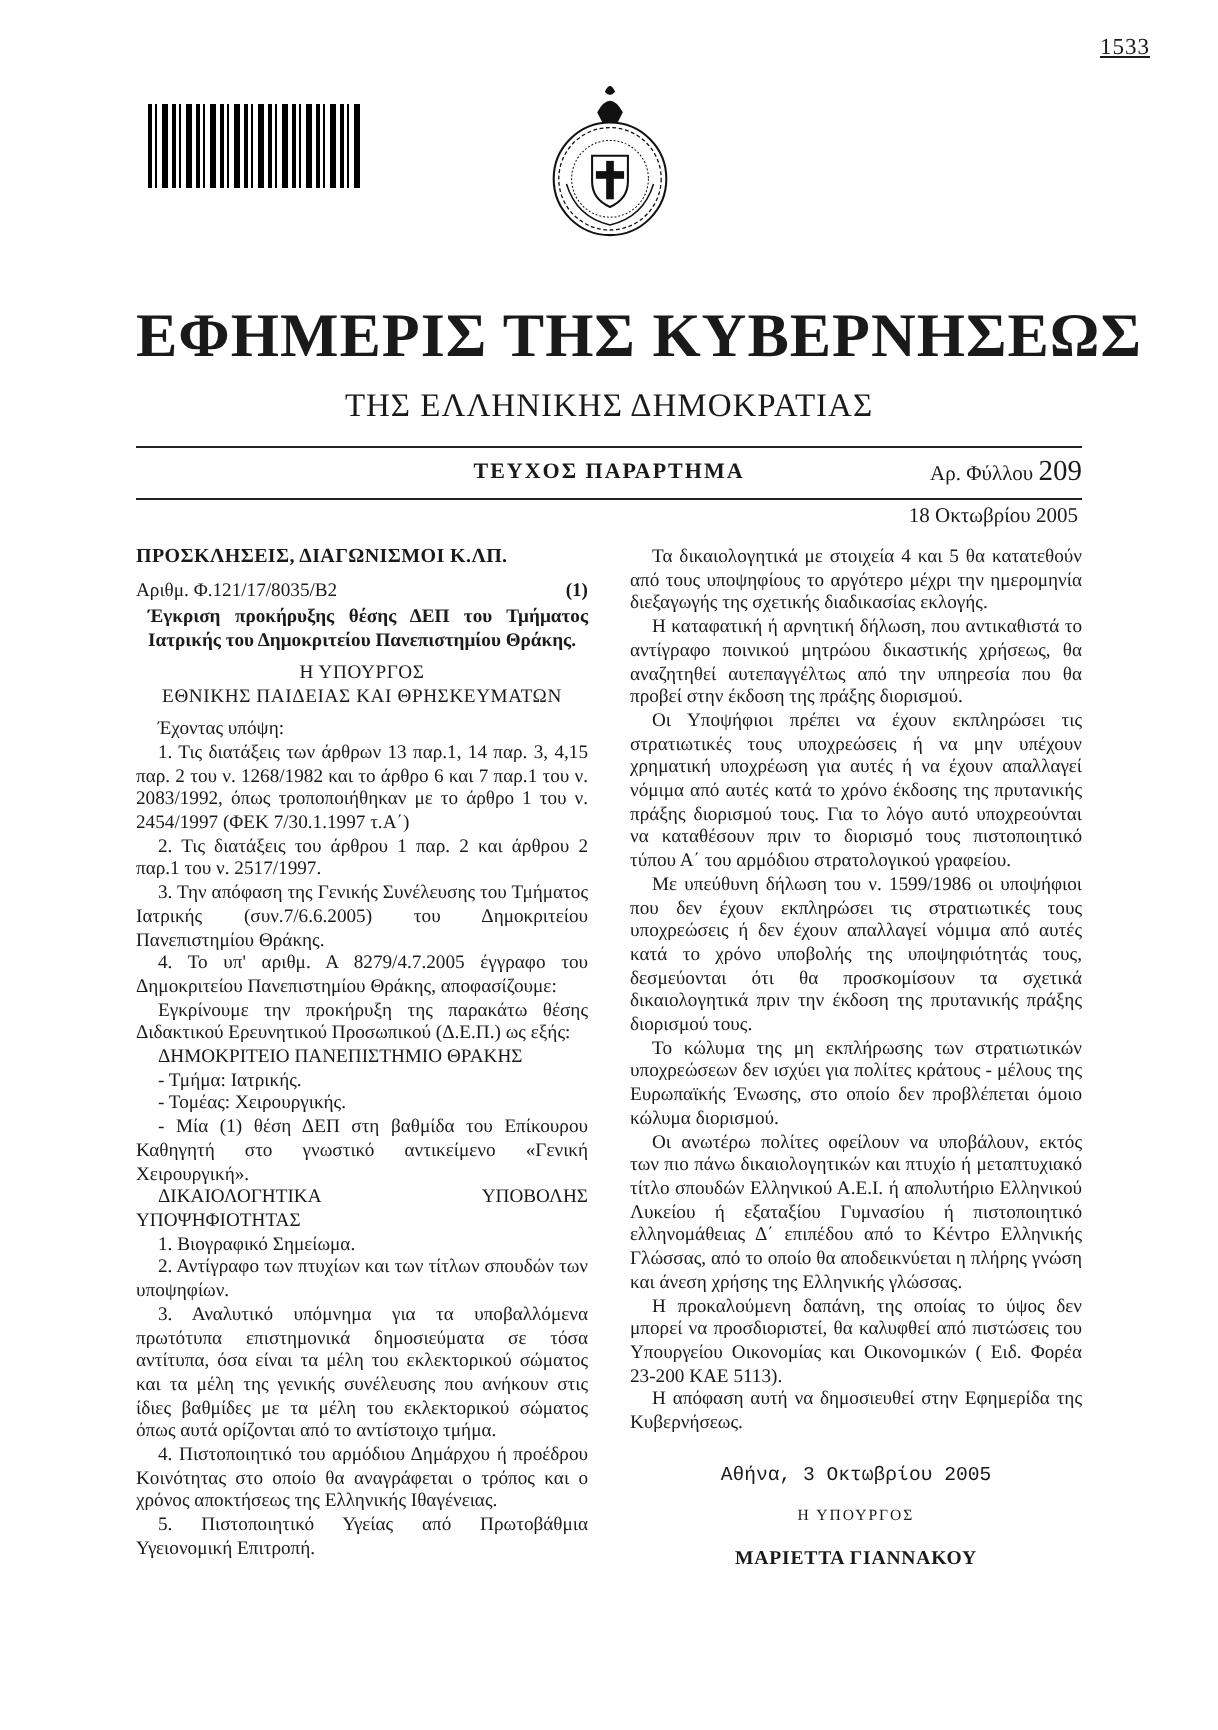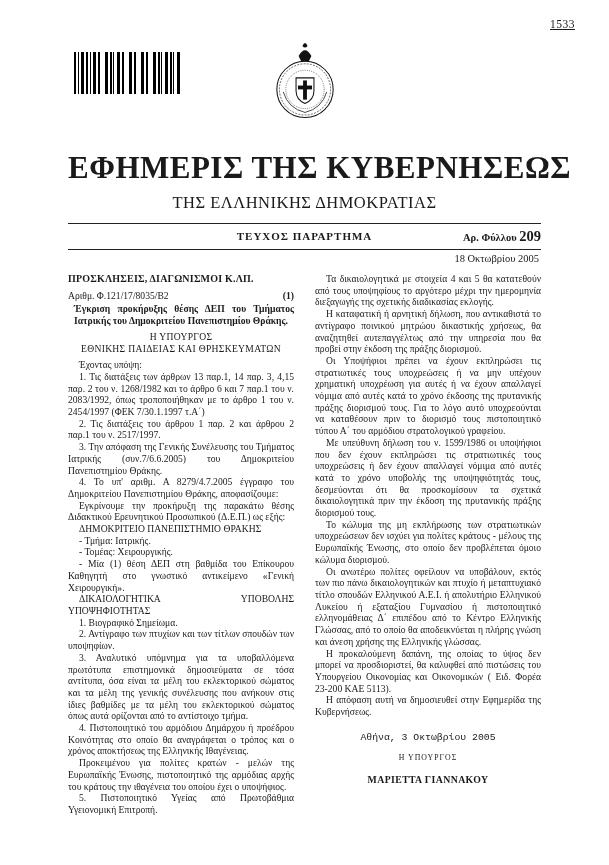--- a/index.html
+++ b/index.html
@@ -16,21 +16,21 @@
       #000 0px,#000 2px,#fff 2px,#fff 3.5px,
       #000 3.5px,#000 4.5px,#fff 4.5px,#fff 7px,
       #000 7px,#000 10px,#fff 10px,#fff 12px);
   }
   .emblem{position:absolute;left:50%;transform:translateX(-50%);top:38px;line-height:0;}
   .title{margin:0;font-size:31px;font-weight:bold;text-align:right;letter-spacing:.5px;white-space:nowrap;}
   .subtitle{margin:7px 0 10px;font-size:16.5px;font-weight:normal;text-align:center;letter-spacing:.5px;}
   .rule{border-top:1.2px solid #222;height:0;}
   .issue-row{position:relative;height:21px;margin:2px 0;}
   .issue-type{position:absolute;left:50%;transform:translateX(-50%);top:4px;font-weight:bold;font-size:11px;letter-spacing:1px;white-space:nowrap;}
-  .issue-no{position:absolute;right:0;top:2px;font-weight:bold;font-size:10.5px;white-space:nowrap;text-align:center;}
+  .issue-no{position:absolute;right:0;top:2px;font-weight:normal;font-size:10.5px;white-space:nowrap;text-align:center;}
   .issue-no .no{font-size:14.5px;}
   .date-row{text-align:right;font-size:10.5px;padding:3px 2px 9px 0;}
   .columns{display:flex;gap:21px;}
   .col{flex:1;min-width:0;font-size:9.6px;line-height:11.7px;}
   .section-heading{margin:0 0 5px;font-size:10px;font-weight:bold;letter-spacing:.2px;}
   .ref-row{display:flex;justify-content:space-between;margin-bottom:2px;}
   .ref-row .item-no{font-weight:bold;}
   .decision-title{margin:1px 0 4px;font-weight:bold;text-align:justify;padding-left:6px;}
   .authority{margin:0;text-align:center;letter-spacing:.3px;}
   .authority.last{margin-bottom:5px;}
@@ -104,21 +104,20 @@
       <p class="p">Εγκρίνουμε την προκήρυξη της παρακάτω θέσης Διδακτικού Ερευνητικού Προσωπικού (Δ.Ε.Π.) ως εξής:</p>
       <p class="p">ΔΗΜΟΚΡΙΤΕΙΟ ΠΑΝΕΠΙΣΤΗΜΙΟ ΘΡΑΚΗΣ</p>
       <p class="p">- Τμήμα: Ιατρικής.</p>
       <p class="p">- Τομέας: Χειρουργικής.</p>
       <p class="p">- Μία (1) θέση ΔΕΠ στη βαθμίδα του Επίκουρου Καθηγητή στο γνωστικό αντικείμενο «Γενική Χειρουργική».</p>
       <p class="p">ΔΙΚΑΙΟΛΟΓΗΤΙΚΑ ΥΠΟΒΟΛΗΣ ΥΠΟΨΗΦΙΟΤΗΤΑΣ</p>
       <p class="p">1. Βιογραφικό Σημείωμα.</p>
       <p class="p">2. Αντίγραφο των πτυχίων και των τίτλων σπουδών των υποψηφίων.</p>
       <p class="p">3. Αναλυτικό υπόμνημα για τα υποβαλλόμενα πρωτότυπα επιστημονικά δημοσιεύματα σε τόσα αντίτυπα, όσα είναι τα μέλη του εκλεκτορικού σώματος και τα μέλη της γενικής συνέλευσης που ανήκουν στις ίδιες βαθμίδες με τα μέλη του εκλεκτορικού σώματος όπως αυτά ορίζονται από το αντίστοιχο τμήμα.</p>
       <p class="p">4. Πιστοποιητικό του αρμόδιου Δημάρχου ή προέδρου Κοινότητας στο οποίο θα αναγράφεται ο τρόπος και ο χρόνος αποκτήσεως της Ελληνικής Ιθαγένειας.</p>
-      <p class="p">Προκειμένου για πολίτες κρατών - μελών της Ευρωπαϊκής Ένωσης, πιστοποιητικό της αρμόδιας αρχής του κράτους την ιθαγένεια του οποίου έχει ο υποψήφιος.</p>
       <p class="p">5. Πιστοποιητικό Υγείας από Πρωτοβάθμια Υγειονομική Επιτροπή.</p>
     </div>
 
     <div class="col">
       <p class="p">Τα δικαιολογητικά με στοιχεία 4 και 5 θα κατατεθούν από τους υποψηφίους το αργότερο μέχρι την ημερομηνία διεξαγωγής της σχετικής διαδικασίας εκλογής.</p>
       <p class="p">Η καταφατική ή αρνητική δήλωση, που αντικαθιστά το αντίγραφο ποινικού μητρώου δικαστικής χρήσεως, θα αναζητηθεί αυτεπαγγέλτως από την υπηρεσία που θα προβεί στην έκδοση της πράξης διορισμού.</p>
       <p class="p">Οι Υποψήφιοι πρέπει να έχουν εκπληρώσει τις στρατιωτικές τους υποχρεώσεις ή να μην υπέχουν χρηματική υποχρέωση για αυτές ή να έχουν απαλλαγεί νόμιμα από αυτές κατά το χρόνο έκδοσης της πρυτανικής πράξης διορισμού τους. Για το λόγο αυτό υποχρεούνται να καταθέσουν πριν το διορισμό τους πιστοποιητικό τύπου Α΄ του αρμόδιου στρατολογικού γραφείου.</p>
       <p class="p">Με υπεύθυνη δήλωση του ν. 1599/1986 οι υποψήφιοι που δεν έχουν εκπληρώσει τις στρατιωτικές τους υποχρεώσεις ή δεν έχουν απαλλαγεί νόμιμα από αυτές κατά το χρόνο υποβολής της υποψηφιότητάς τους, δεσμεύονται ότι θα προσκομίσουν τα σχετικά δικαιολογητικά πριν την έκδοση της πρυτανικής πράξης διορισμού τους.</p>
       <p class="p">Το κώλυμα της μη εκπλήρωσης των στρατιωτικών υποχρεώσεων δεν ισχύει για πολίτες κράτους - μέλους της Ευρωπαϊκής Ένωσης, στο οποίο δεν προβλέπεται όμοιο κώλυμα διορισμού.</p>
       <p class="p">Οι ανωτέρω πολίτες οφείλουν να υποβάλουν, εκτός των πιο πάνω δικαιολογητικών και πτυχίο ή μεταπτυχιακό τίτλο σπουδών Ελληνικού Α.Ε.Ι. ή απολυτήριο Ελληνικού Λυκείου ή εξαταξίου Γυμνασίου ή πιστοποιητικό ελληνομάθειας Δ΄ επιπέδου από το Κέντρο Ελληνικής Γλώσσας, από το οποίο θα αποδεικνύεται η πλήρης γνώση και άνεση χρήσης της Ελληνικής γλώσσας.</p>

